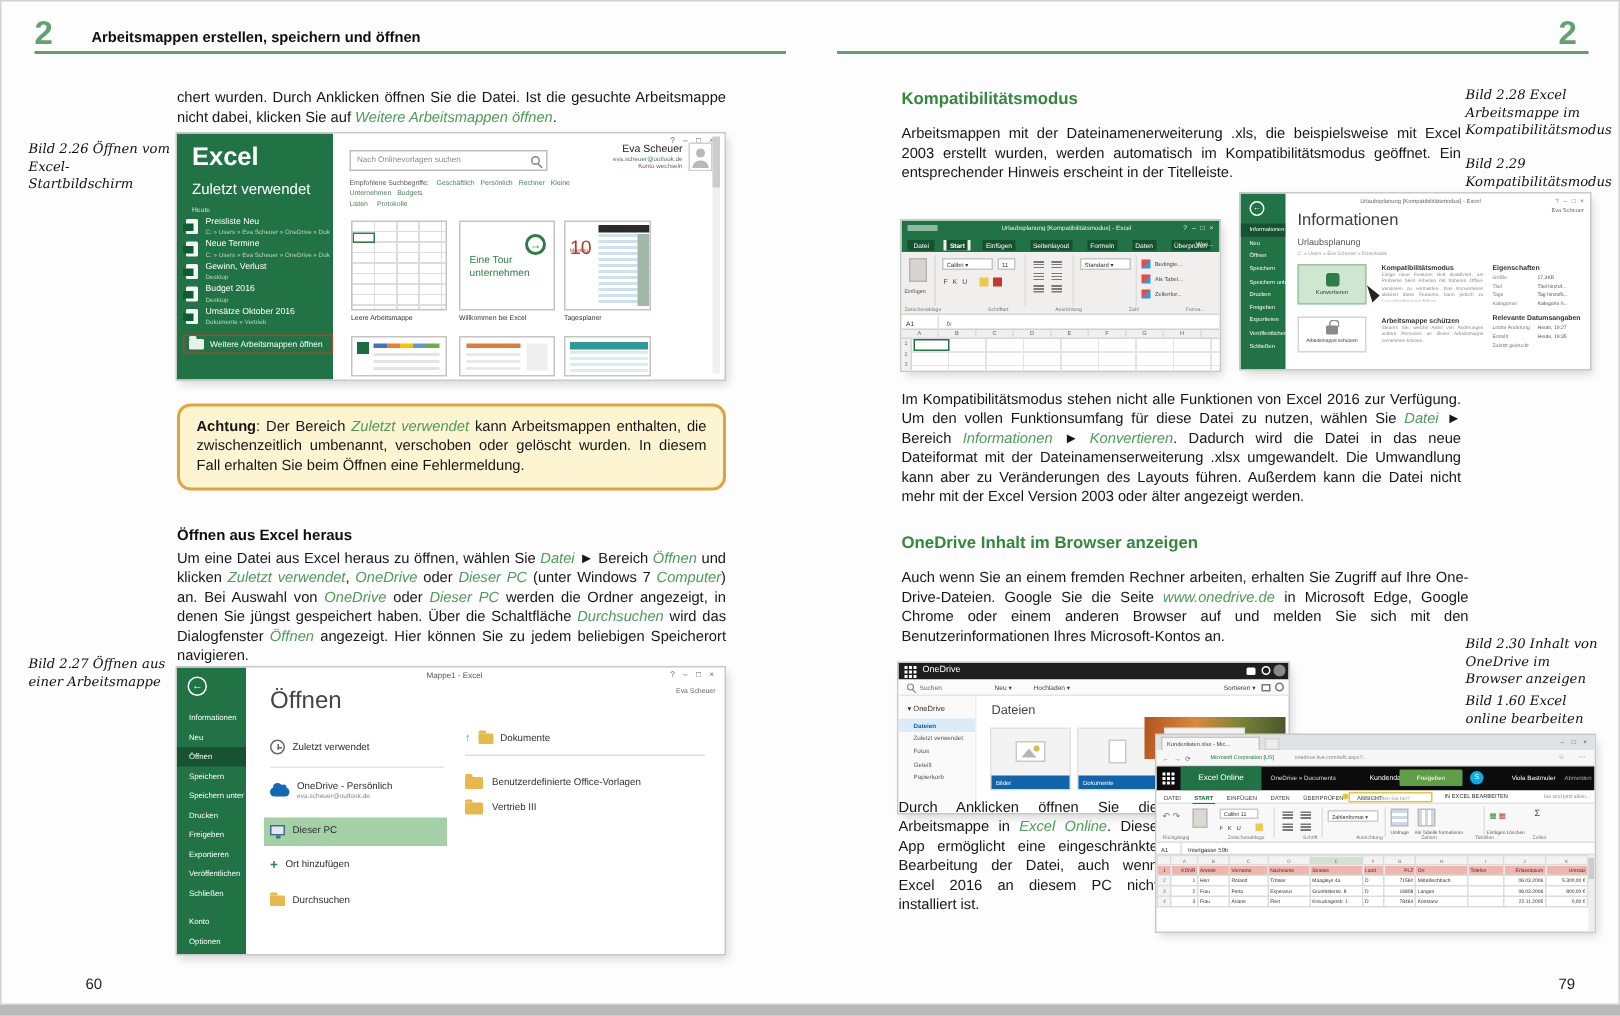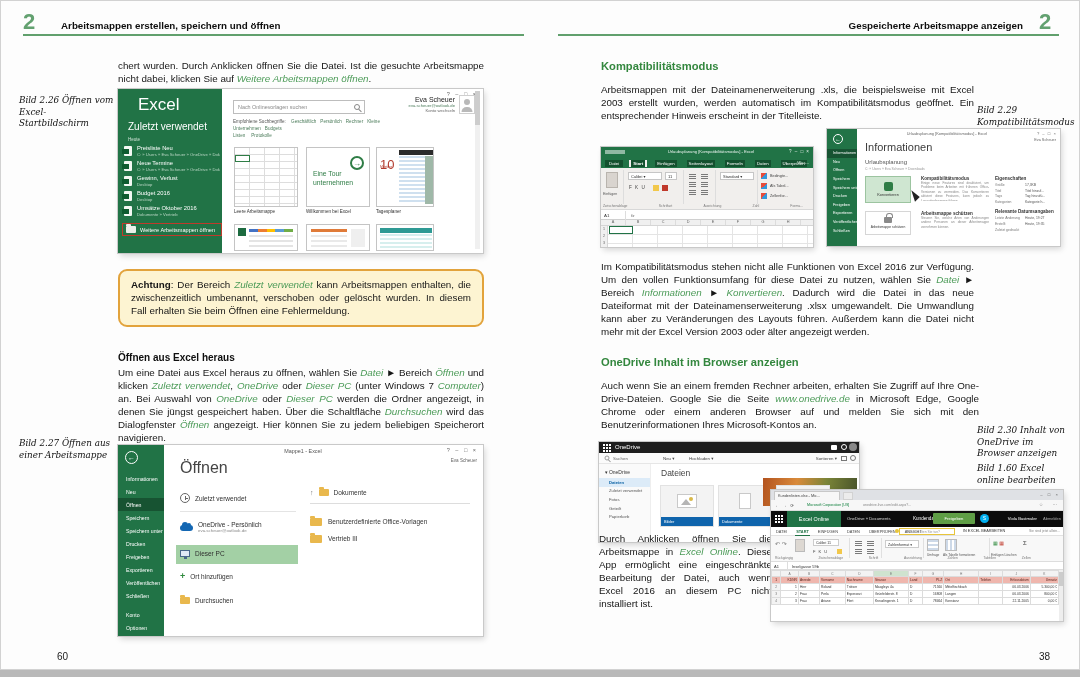--- a/index.html
+++ b/index.html
@@ -92,21 +92,21 @@
   <div class="htitle" style="left:60px;top:19px">Arbeitsmappen erstellen, speichern und öffnen</div>
   <div class="hrule" style="left:22px;top:33px;width:501px"></div>
 
   <p class="bodytxt" style="left:117px;top:58px;width:366px"><span>chert wurden. Durch Anklicken öffnen Sie die Datei. Ist die gesuchte Arbeitsmappe nicht dabei, klicken Sie auf </span><span class="gl">Weitere Arbeitsmappen öffnen</span><span>.</span></p>
 
   <div class="mnote" style="left:18px;top:94px">Bild 2.26 Öffnen vom Excel-Startbildschirm</div>
 
   <div class="shot" style="left:117px;top:88px;width:365px;height:164px">
     <div class="ctrl" style="right:5px;top:2px">?   –   □   ×</div>
     <div class="ab" style="left:0;top:0;width:104px;height:164px;background:#217346">
-      <div class="ab" style="left:20px;top:6px;font-size:17px;font-weight:400;color:#fff">Excel</div>
+      <div class="ab" style="left:10px;top:6px;font-size:17px;font-weight:700;color:#fff">Excel</div>
       <div class="ab" style="left:10px;top:32px;font-size:10px;font-weight:300;color:#fff">Zuletzt verwendet</div>
       <div class="ab" style="left:10px;top:48px;font-size:4.5px;color:#cfe2d6">Heute</div>
       <div class="ab" style="left:6px;top:56px;width:96px">
 
           <div class="s1item">
             <span class="xfi"></span>
             <div class="s1name">Preisliste Neu</div>
             <div class="s1path">C: » Users » Eva Scheuer » OneDrive » Doku...</div>
           </div>
 
@@ -294,27 +294,27 @@
 
         <div style="display:flex;align-items:center;gap:6px;height:17px">
           <span class="fld" style="width:12px;height:8px"></span>
           <span style="font-size:6.5px;color:#333;white-space:nowrap" ind="@">Vertrieb III</span>
         </div>
       </div>
   </div>
 
   <div class="pagenum" style="left:56px;top:650px">60</div>
 
-  <div class="htitle" style="left:557px;top:19px;width:465px;text-align:right">Gespeicherte Arbeitsmappe anzeigen</div>
   <div class="chap" style="left:1038px;top:8px">2</div>
   <div class="hrule" style="left:557px;top:33px;width:501px"></div>
 
   <div class="gh" style="left:600px;top:59px">Kompatibilitätsmodus</div>
   <p class="bodytxt" style="left:600px;top:82px;width:373px">Arbeitsmappen mit der Dateinamenerweiterung .xls, die beispielsweise mit Excel 2003 erstellt wurden, werden automatisch im Kompatibilitätsmodus geöffnet. Ein entsprechender Hinweis erscheint in der Titelleiste.</p>
 
+  <div class="mnote" style="left:976px;top:58px">Bild 2.28 Excel Arbeitsmappe im Kompatibilitätsmodus</div>
   <div class="mnote" style="left:976px;top:104px">Bild 2.29 Kompatibilitätsmodus konvertieren</div>
 
   <div class="shot" style="left:600px;top:146px;width:212px;height:100px">
     <div class="ab" style="left:0;top:0;width:212px;height:11px;background:#217346">
       <div class="ab" style="left:4px;top:3px;width:20px;height:4px;background:rgba(255,255,255,.5)"></div>
       <div class="ab" style="left:40px;top:2px;width:140px;text-align:center;font-size:4.2px;color:#eaf3ee;white-space:nowrap;overflow:hidden">Urlaubsplanung [Kompatibilitätsmodus] - Excel</div>
       <div class="ctrl" style="right:3px;top:2px;color:#eaf3ee;font-size:4.5px;letter-spacing:1px">?   –   □   ×</div>
     </div>
     <div id="rs-tabs">
 
@@ -735,14 +735,14 @@
             <td>22.11.2005</td>
             <td>0,00 €</td>
           </tr>
         </tbody>
     </table>
     <div class="ab" style="right:0;top:80px;width:4px;height:51px;background:#eee">
         <div class="ab" style="left:0;top:2px;width:4px;height:14px;background:#ccc"></div>
       </div>
   </div>
 
-  <div class="pagenum" style="left:1038px;top:650px">38</div>
+  <div class="pagenum" style="left:1038px;top:650px">79</div>
 </div>
 
 </body></html>

